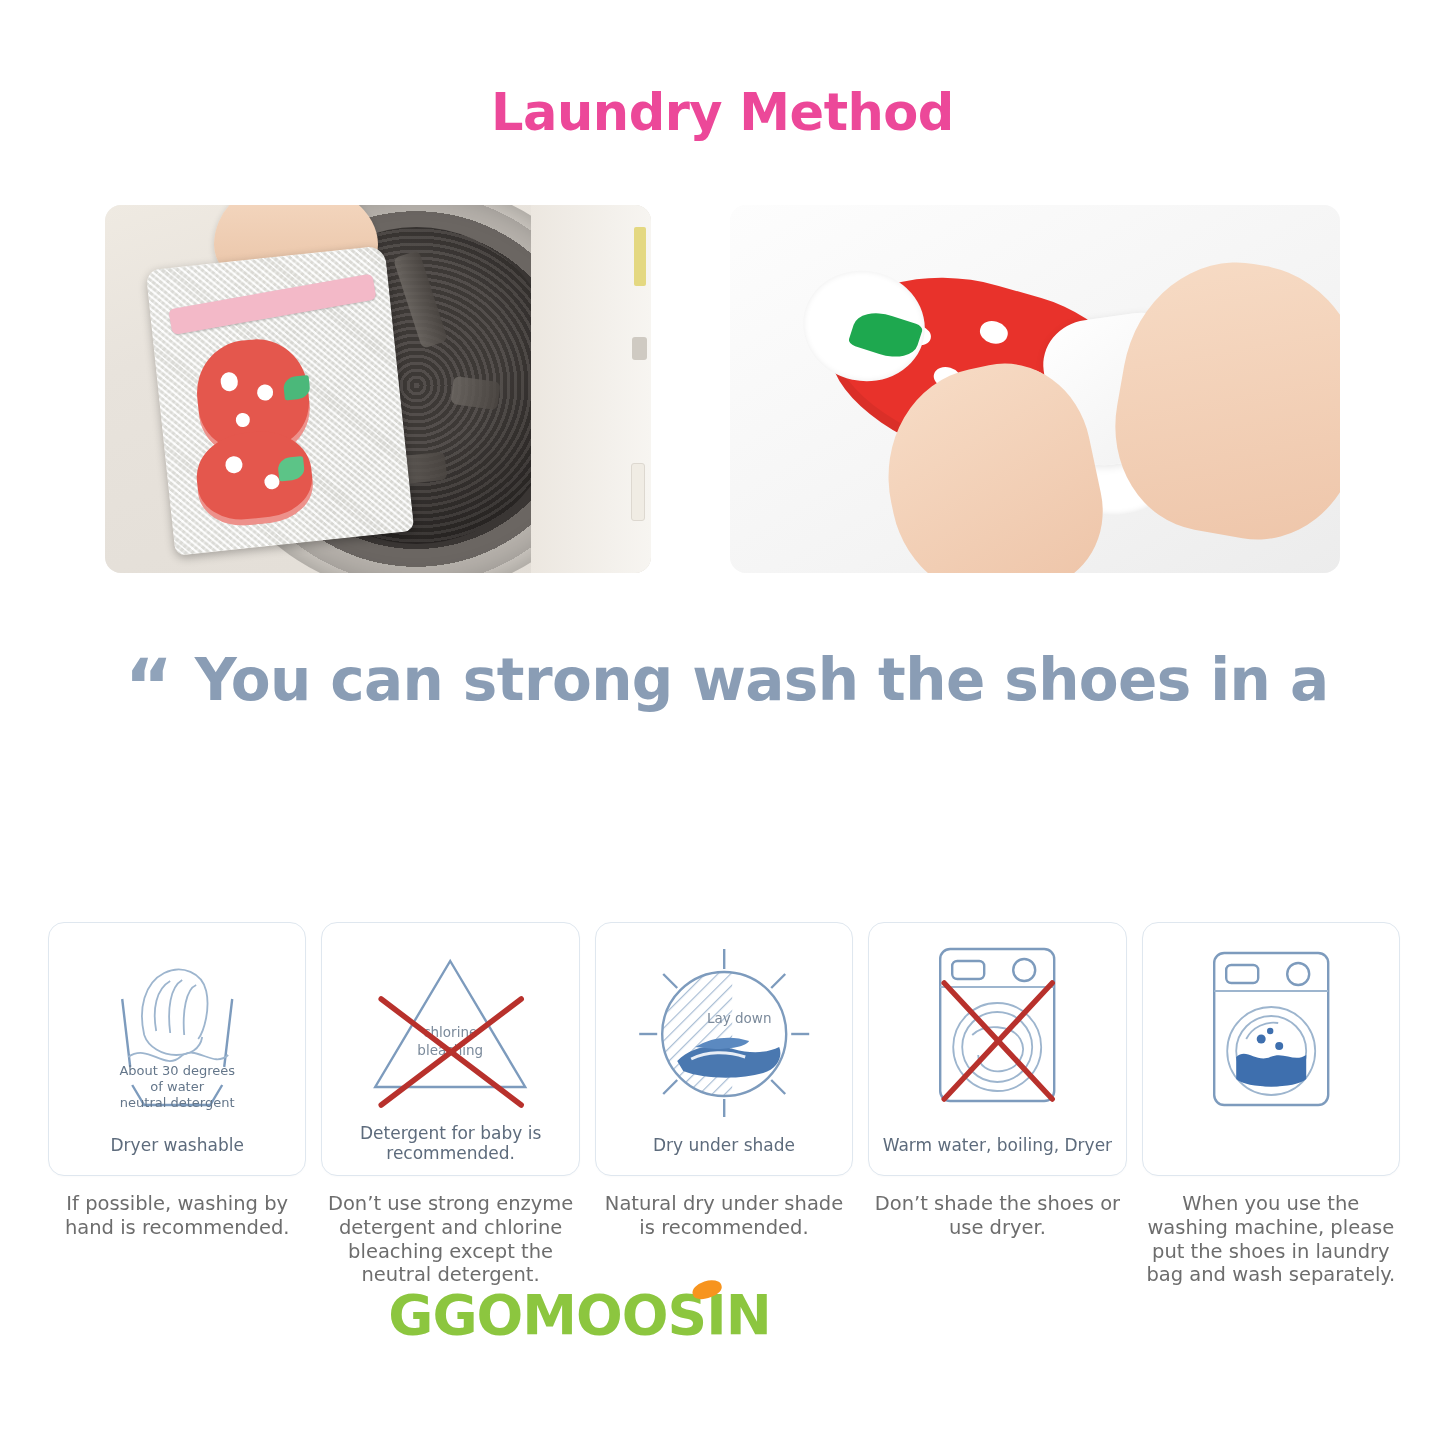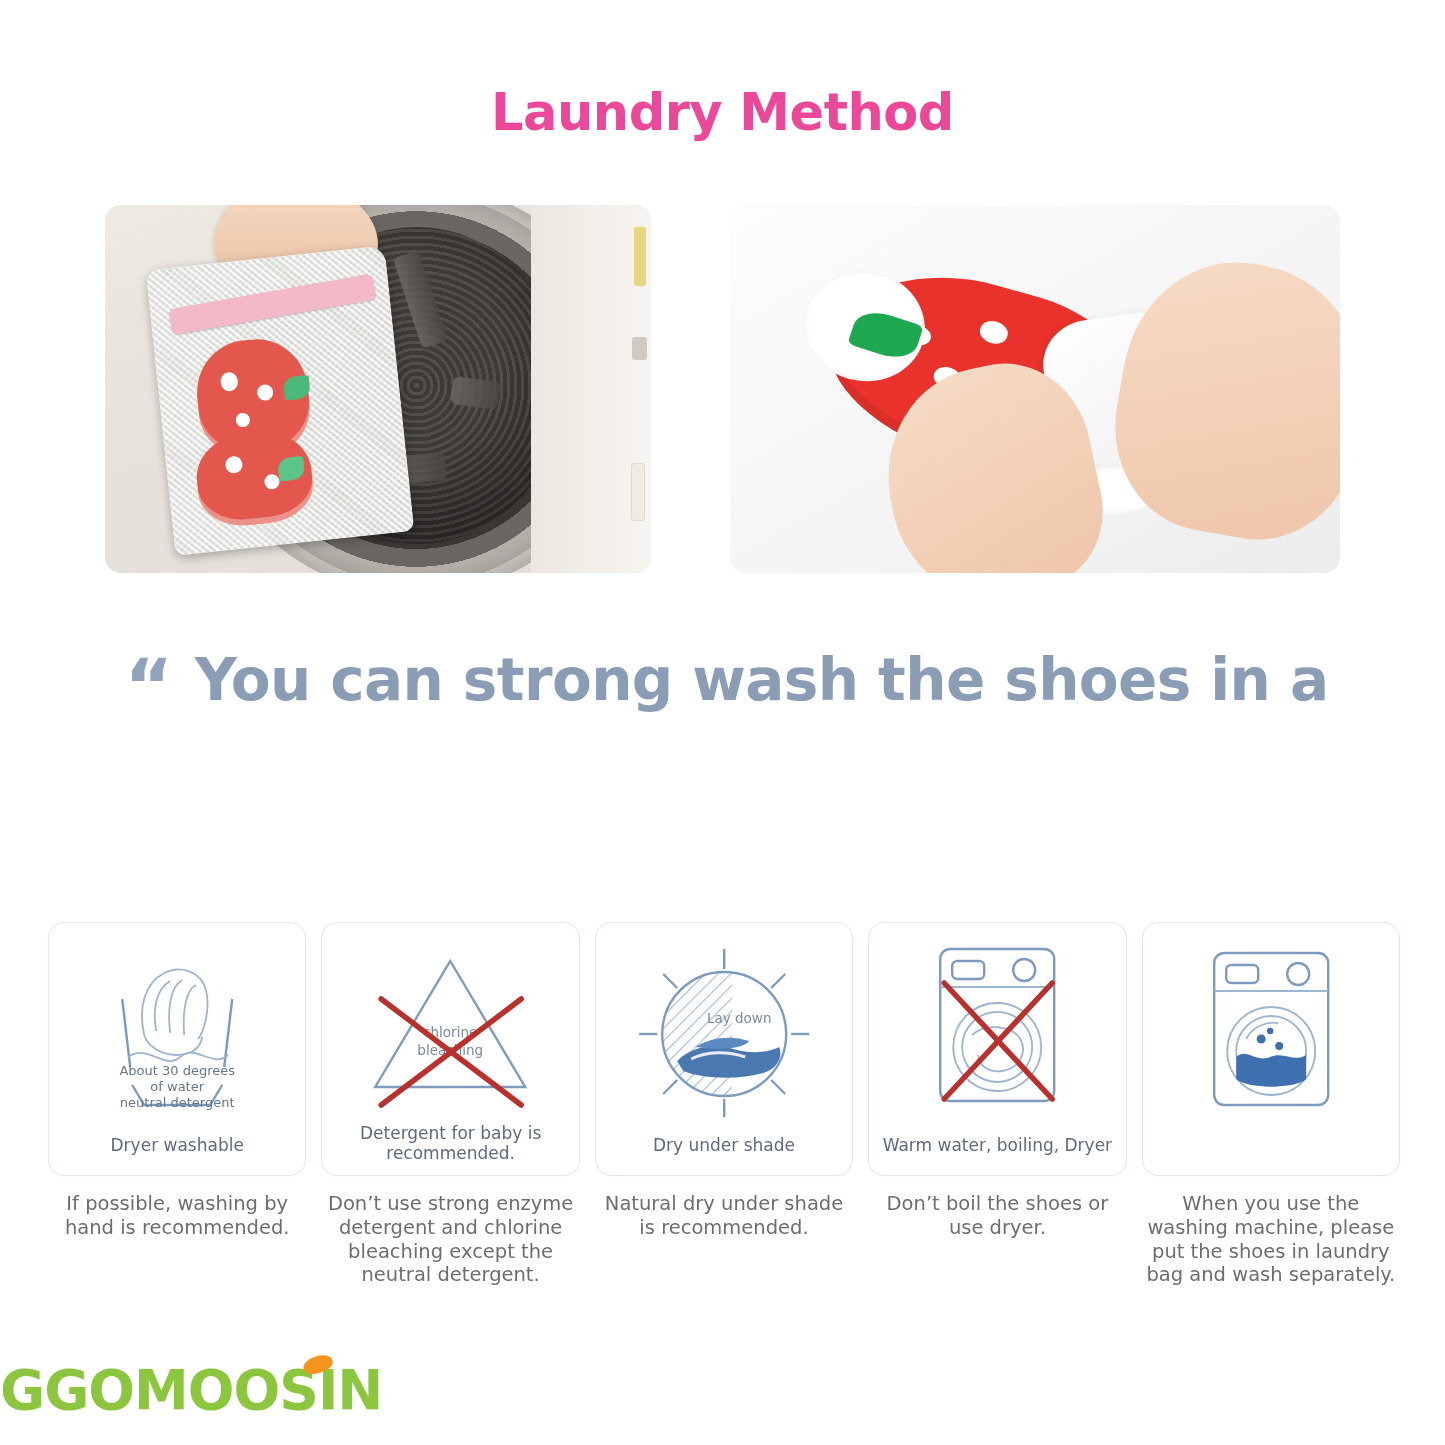--- a/index.html
+++ b/index.html
@@ -154,21 +154,21 @@
   
   .captions { position:absolute; left:48px; top:1192px; width:1352px; display:flex; gap:15px; }
   .caption {
     flex:1 1 0; text-align:center;
     color:#6d6d6d;
     font-family:"DejaVu Sans", sans-serif;
     font-size:19.5px; line-height:1.22; font-weight:400;
   }
 
   
-  .logo-wrap { position:absolute; left:0; top:1358px; width:1159px; text-align:left; height:70px; }
+  .logo-wrap { position:absolute; left:0; top:1283px; width:1159px; text-align:center; height:70px; }
   .logo { position:relative; display:inline-block; }
   .logo-text {
     font-family:"DejaVu Sans", sans-serif;
     font-weight:700; font-size:55px; letter-spacing:-1px;
     color:#8CC63F;
   }
   .logo-dot {
     position:absolute; width:30px; height:17px;
     background:#F7941E; border-radius:50% 50% 45% 45%;
     transform: rotate(-18deg);
@@ -345,21 +345,21 @@
         </svg>
       </div>
       <div class="card-label"></div>
     </div>
   </div>
 
   <div class="captions">
     <div class="caption">If possible, washing by hand is recommended.</div>
     <div class="caption">Don’t use strong enzyme detergent and chlorine bleaching except the neutral detergent.</div>
     <div class="caption">Natural dry under shade  is recommended.</div>
-    <div class="caption">Don’t boil the shoes or use dryer.</div>
+    <div class="caption">Don’t shade the shoes or use dryer.</div>
     <div class="caption">When you use the washing machine, please put the shoes in laundry bag and wash separately.</div>
   </div>
 
   <div class="logo-wrap">
     <span class="logo">
       <span class="logo-text">GGOMOOSIN</span>
       <span class="logo-dot"></span>
     </span>
   </div>
 

